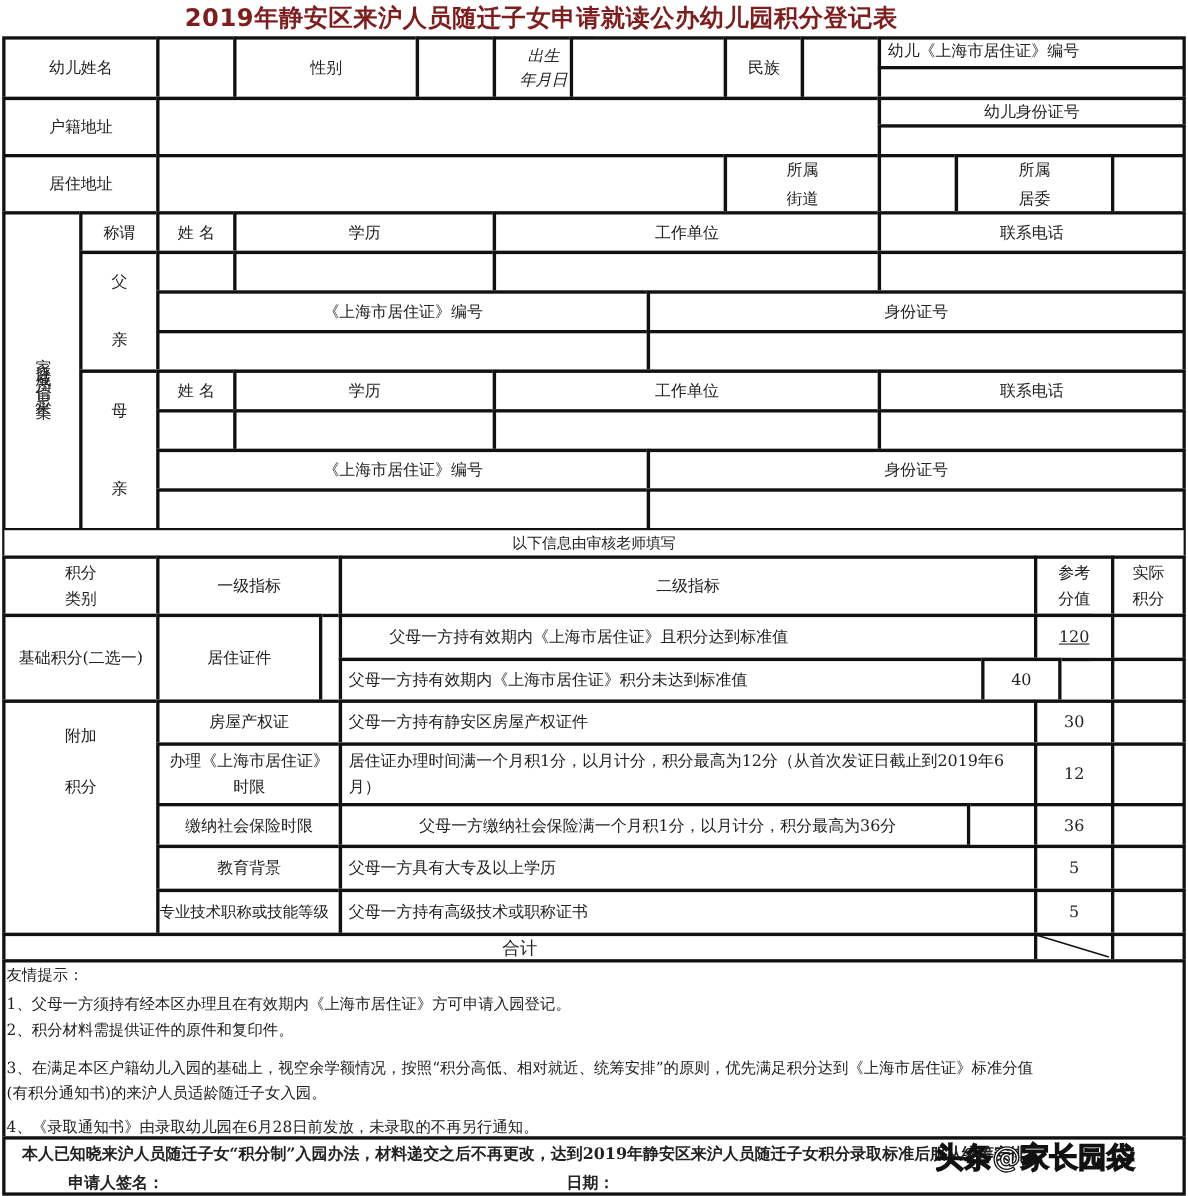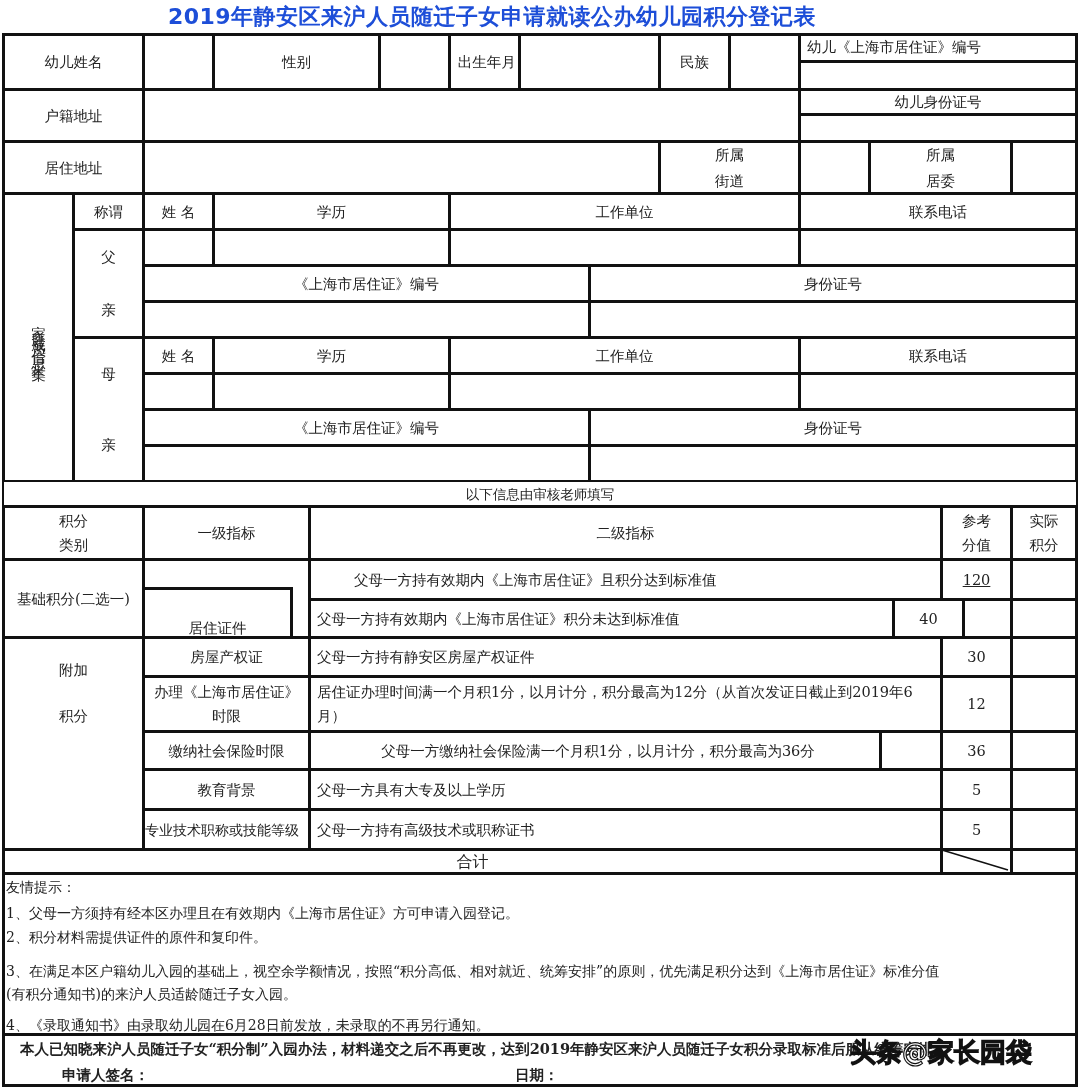--- a/index.html
+++ b/index.html
@@ -1,20 +1,20 @@
 <!DOCTYPE html>
 <html><head>
 <meta charset="utf-8">
 <style>
   html, body { margin: 0; padding: 0; background: #ffffff; }
   body { width: 1080px; height: 1087px; position: relative; overflow: hidden;
          font-family: "DejaVu Serif", "Liberation Serif", serif; color: #222; }
   .title { position: absolute; left: 0; top: 2px; width: 984px; text-align: center;
            font-family: "DejaVu Sans", "Liberation Sans", sans-serif; font-weight: bold;
-           font-size: 22px; color: #1d4ed8; letter-spacing: 0.5px; }
+           font-size: 22px; color: #7f1d1d; letter-spacing: 0.5px; }
   .c { position: absolute; box-sizing: border-box; border: 3px solid #111;
        display: flex; align-items: center; justify-content: center; text-align: center;
        font-size: 14.5px; line-height: 26px; background: #fff; }
   .c.left { justify-content: flex-start; text-align: left; padding-left: 6px; }
   .c.thin { border-width: 2px; }
   .v { writing-mode: vertical-rl; letter-spacing: 6px; }
   .note { position: absolute; left: 6px; font-size: 14px; line-height: 20px; color: #222; }
   .diag { position: absolute; left: 940px; top: 848px; width: 70px; height: 24px; }
   .watermark { position: absolute; left: 850px; top: 1035px; font-family: "DejaVu Sans", sans-serif;
                font-size: 26px; color: #fff; -webkit-text-stroke: 1.2px #111; font-weight: bold; }
@@ -26,21 +26,21 @@
 <div class="title">2019年静安区来沪人员随迁子女申请就读公办幼儿园积分登记表</div>
 
 <div class="c" style="left:2px;top:33px;width:143px;height:58px;">
     <span>幼儿姓名</span>
   </div>
 <div class="c" style="left:142px;top:33px;width:73px;height:58px;"></div>
 <div class="c" style="left:212px;top:33px;width:169px;height:58px;">
     <span>性别</span>
   </div>
 <div class="c" style="left:378px;top:33px;width:73px;height:58px;"></div>
-<div class="c" style="left:448px;top:33px;width:92px;height:58px;flex-direction:row;line-height:22px;">
+<div class="c" style="left:448px;top:33px;width:92px;height:58px;flex-direction:column;line-height:22px;font-style:italic;">
     <span>出生</span>
     <span>年月日</span>
   </div>
 <div class="c" style="left:518px;top:33px;width:143px;height:58px;"></div>
 <div class="c" style="left:658px;top:33px;width:73px;height:58px;">
     <span>民族</span>
   </div>
 <div class="c" style="left:728px;top:33px;width:73px;height:58px;"></div>
 <div class="c left" style="left:798px;top:33px;width:280px;height:30px;align-items:flex-end;">
     <span>幼儿《上海市居住证》编号</span>
@@ -155,21 +155,21 @@
     <span>分值</span>
   </div>
 <div class="c" style="left:1010px;top:505px;width:68px;height:56px;flex-direction:column;line-height:24px;">
     <span>实际</span>
     <span>积分</span>
   </div>
 
 <div class="c" style="left:2px;top:558px;width:143px;height:81px;">
     <span>基础积分(二选一)</span>
   </div>
-<div class="c" style="left:142px;top:558px;width:151px;height:81px;margin-top:29px;">
+<div class="c" style="left:142px;top:558px;width:151px;height:81px;">
     <span>居住证件</span>
   </div>
 <div class="c left" style="left:308px;top:558px;width:685px;height:43px;padding-left:43px;">
     <span>父母一方持有效期内《上海市居住证》且积分达到标准值</span>
   </div>
 <div class="c" style="left:940px;top:558px;width:73px;height:43px;text-decoration:underline;">
     <span>120</span>
   </div>
 <div class="c" style="left:1010px;top:558px;width:68px;height:43px;"></div>
 <div class="c left" style="left:308px;top:598px;width:635px;height:41px;">

